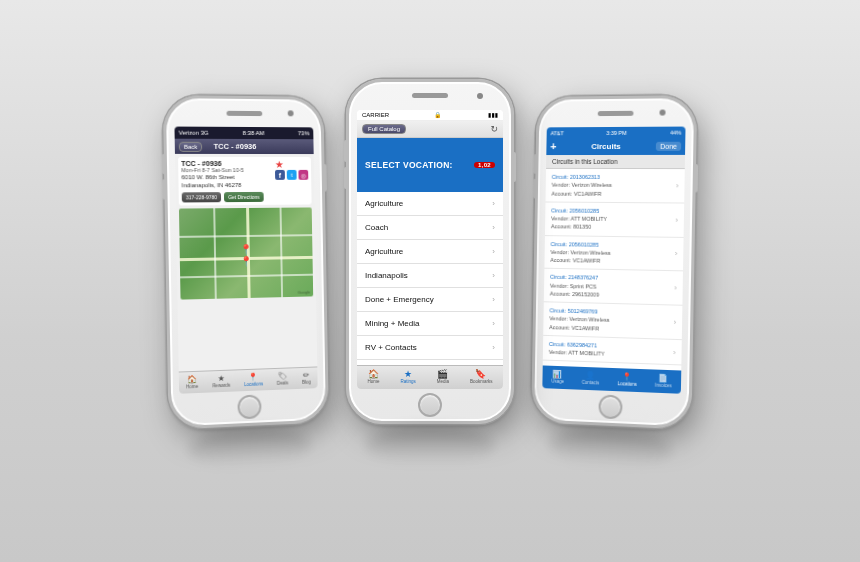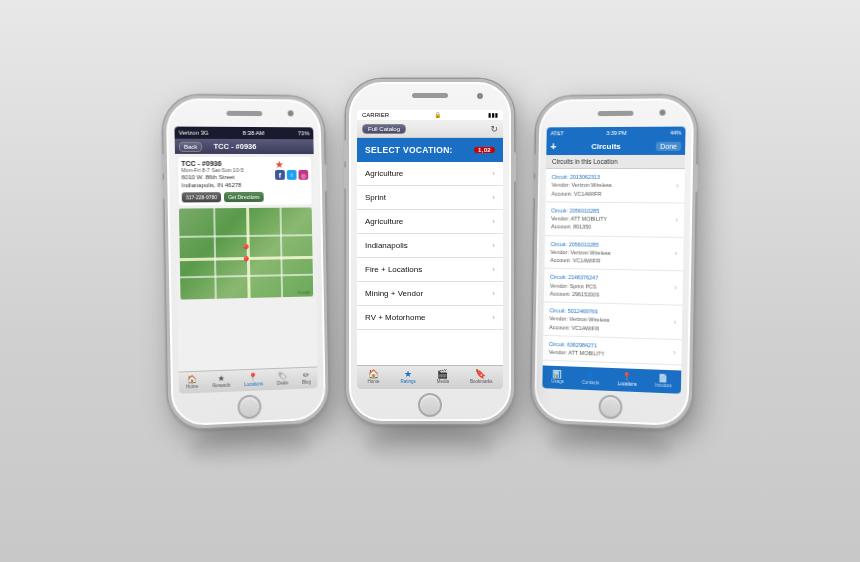--- a/index.html
+++ b/index.html
@@ -319,21 +319,21 @@
     }
     .cs-refresh-icon {
       font-size: 9px;
       color: #555;
     }
     .cs-select-vocation {
       background: #1a6fc4;
       color: #fff;
       font-size: 8.5px;
       font-weight: bold;
-      padding: 7px 8px;
+      padding: 22px 8px;
       letter-spacing: 0.3px;
       display: flex;
       justify-content: space-between;
       align-items: center;
     }
     .cs-vocation-badge {
       background: #c00;
       color: #fff;
       border-radius: 8px;
       padding: 0 4px;
@@ -599,41 +599,41 @@
         <span>SELECT VOCATION:</span>
         <span class="cs-vocation-badge">1,02</span>
       </div>
 
       <div class="cs-list">
         <div class="cs-list-item">
           <span>Agriculture</span>
           <span class="cs-chevron">›</span>
         </div>
         <div class="cs-list-item">
-          <span>Sprint</span>
+          <span>Coach</span>
           <span class="cs-chevron">›</span>
         </div>
         <div class="cs-list-item">
           <span>Agriculture</span>
           <span class="cs-chevron">›</span>
         </div>
         <div class="cs-list-item">
           <span>Indianapolis</span>
           <span class="cs-chevron">›</span>
         </div>
         <div class="cs-list-item">
-          <span>Fire + Locations</span>
+          <span>Done + Emergency</span>
           <span class="cs-chevron">›</span>
         </div>
         <div class="cs-list-item">
-          <span>Mining + Vendor</span>
+          <span>Mining + Media</span>
           <span class="cs-chevron">›</span>
         </div>
         <div class="cs-list-item">
-          <span>RV + Motorhome</span>
+          <span>RV + Contacts</span>
           <span class="cs-chevron">›</span>
         </div>
       </div>
 
       <div class="cs-bottom-nav">
         <div class="cs-nav-item">
           <div class="cs-nav-icon">🏠</div>
           <span>Home</span>
         </div>
         <div class="cs-nav-item active">

